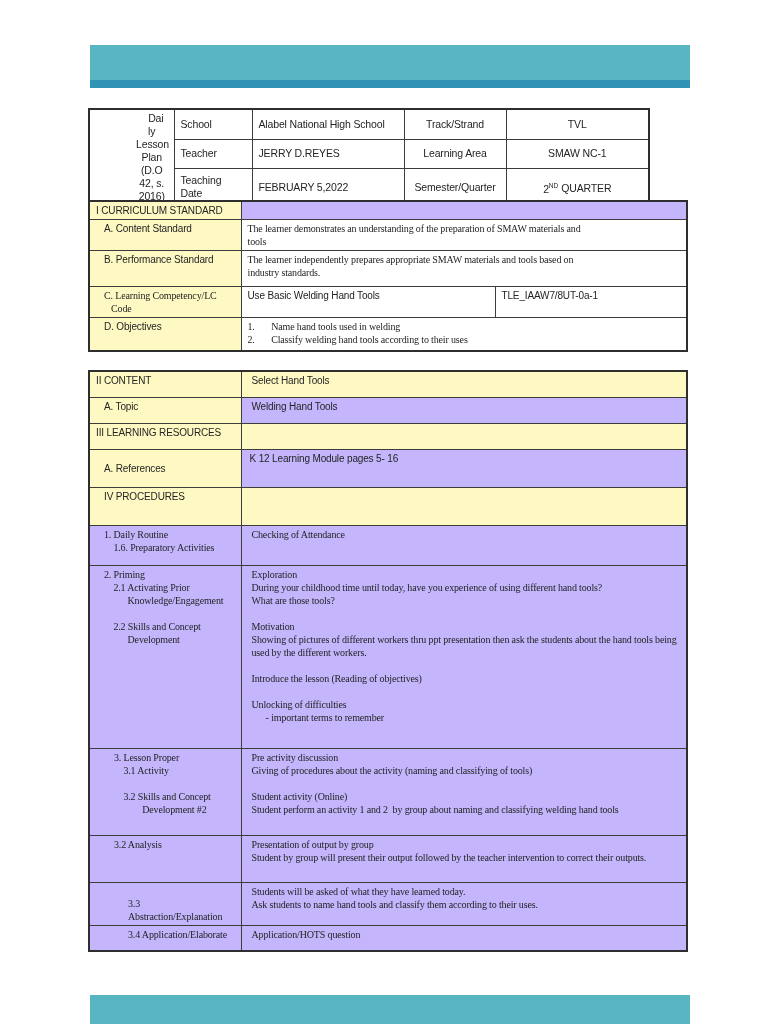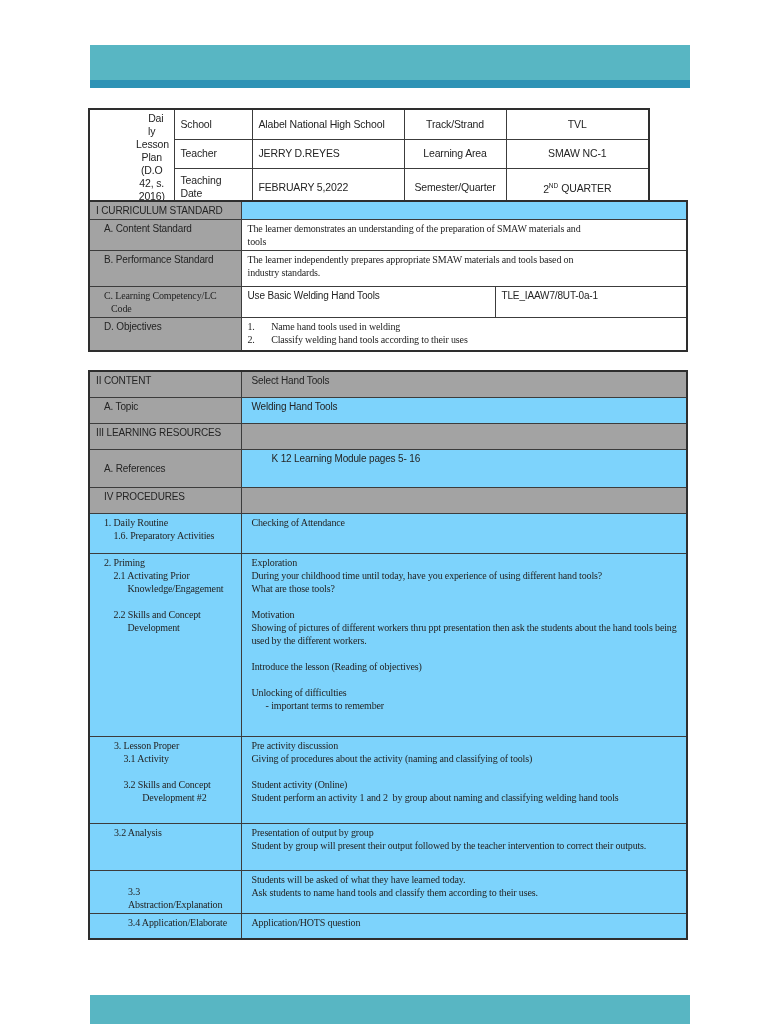--- a/index.html
+++ b/index.html
@@ -23,33 +23,33 @@
   .t1 td{height:20px;font-size:10.5px;}
   .t1 .title-cell{vertical-align:top;padding-top:2px;padding-left:46px;}
   .t1 .title-top{text-align:right;padding-right:4px;}
   .t1 .title-rest{text-align:center;white-space:pre-wrap;}
   .t1 .c{text-align:center;}
   sup.ord{font-size:6.5px;vertical-align:super;letter-spacing:0;}
 
   
   .t2{position:absolute;left:88px;top:200px;width:598px;border:2px solid #2e2e2e;}
   .t2 td{vertical-align:top;}
-  .label{background:#a3a3a3;}
-  .plain{background:#7dd3fc;}
+  .label{background:#fef9c3;}
+  .plain{background:#c4b5fd;}
   .ind{padding-left:14px;}
 
   
   .t3{position:absolute;left:88px;top:370px;width:598px;border:2px solid #2e2e2e;}
   .t3 td{vertical-align:top;}
   .pad-dn{padding-top:12px;}
   .pad-dn2{padding-top:14px;}
   .ind2{padding-left:24px;}
   .ind3{padding-left:38px;}
   .cpad{padding-left:10px;}
-  .cpad2{padding-left:30px;}
+  .cpad2{padding-left:8px;}
 </style>
 </head>
 <body>
 
 <div class="banner banner-top">
   <div class="banner-main" style="background:#58b6c3"></div>
   <div class="banner-strip" style="background:#2e93b5"></div>
 </div>
 
 <table class="t1">
@@ -137,21 +137,21 @@
     <td class="plain cpad">Welding Hand Tools</td>
   </tr>
   <tr style="height:26px">
     <td class="label">III LEARNING RESOURCES</td>
     <td class="label"></td>
   </tr>
   <tr style="height:38px">
     <td class="label ind pad-dn">A.  References</td>
     <td class="plain cpad2">K 12 Learning Module pages 5- 16</td>
   </tr>
-  <tr style="height:26px">
+  <tr style="height:38px">
     <td class="label ind">IV PROCEDURES</td>
     <td class="label"></td>
   </tr>
   <tr style="height:40px">
     <td class="plain ml ind">1. Daily Routine
     1.6. Preparatory Activities</td>
     <td class="plain ml cpad">Checking of Attendance</td>
   </tr>
   <tr style="height:183px">
     <td class="plain ml ind">2. Priming

